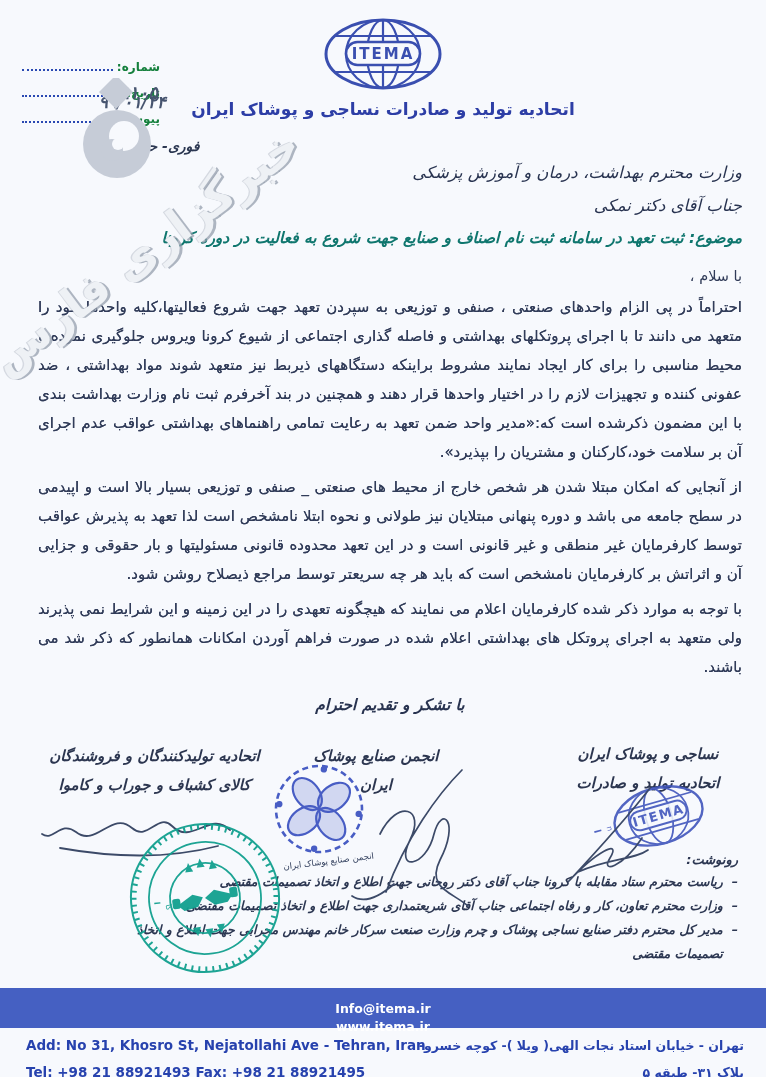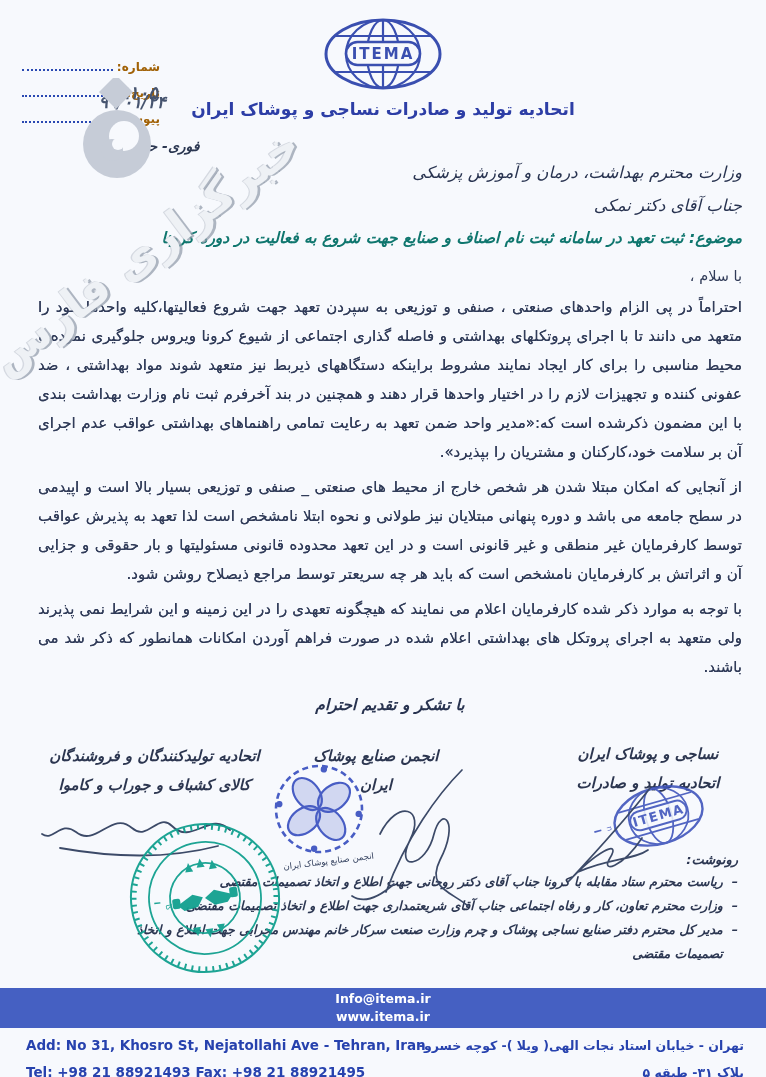--- a/index.html
+++ b/index.html
@@ -5,21 +5,21 @@
   html,body{margin:0;padding:0;}
   body{background:#e9ebee;font-family:"DejaVu Sans",sans-serif;}
   .page{position:relative;width:766px;height:1077px;background:#f7f9fd;margin:0 auto;overflow:hidden;direction:rtl;}
 
   
   .header{position:absolute;top:16px;left:0;right:0;text-align:center;z-index:2;}
   .org-fa{color:#2d3ea6;font-weight:bold;font-size:17px;margin-top:3px;}
   .org-en{color:#2d3ea6;font-weight:bold;font-size:14.5px;direction:ltr;margin-top:2px;}
 
   
-  .refblock{position:absolute;top:48px;right:606px;left:22px;z-index:2;color:#a16207;font-size:12px;font-weight:bold;direction:rtl;}
+  .refblock{position:absolute;top:48px;right:606px;left:22px;z-index:2;color:#15803d;font-size:12px;font-weight:bold;direction:rtl;}
   .ref-row{display:flex;align-items:flex-end;height:26px;}
   .ref-label{white-space:nowrap;padding-left:4px;}
   .ref-dots{flex:1;border-bottom:2px dotted #2a49b2;margin-bottom:3px;}
   .hw{position:absolute;color:#46546f;font-style:italic;font-weight:bold;z-index:2;}
   .hw-number{top:66px;left:650px;right:auto;font-size:18px;}
   .hw-date{top:92px;left:620px;font-size:17px;}
   .page .hw{left:auto;}
   .hw-number{right:608px;margin-top:16px;}
   .hw-date{right:600px;}
 
@@ -53,21 +53,21 @@
   .sig-left .sign{position:absolute;top:60px;left:10px;}
   .stamp-teal{position:absolute;top:818px;left:125px;z-index:5;opacity:.95;}
 
   
   .cc{position:absolute;top:852px;right:28px;left:92px;z-index:3;color:#2c3752;}
   .cc-label{font-size:13px;font-weight:bold;font-style:italic;margin-bottom:3px;}
   .cc-item{display:flex;gap:9px;font-size:12.5px;font-weight:bold;font-style:italic;line-height:24px;text-align:right;}
   .cc-dash{flex:0 0 auto;}
 
   
-  .footer-bar{position:absolute;top:988px;left:0;width:766px;height:40px;background:#4560c2;z-index:6;color:#fff;text-align:center;font-size:12.5px;font-weight:bold;line-height:18px;padding-top:2px;box-sizing:border-box;}
+  .footer-bar{position:absolute;top:988px;left:0;width:766px;height:40px;background:#4560c2;z-index:6;color:#fff;text-align:center;font-size:12.5px;font-weight:bold;line-height:18px;padding-top:12px;box-sizing:border-box;}
   .footer-bar div{direction:ltr;}
   .addr-en{position:absolute;top:1032px;left:26px;width:400px;direction:ltr;text-align:left;color:#2742ae;font-weight:bold;font-size:13.5px;line-height:27px;z-index:6;}
   .addr-fa{position:absolute;top:1032px;right:22px;width:330px;direction:rtl;text-align:right;color:#2742ae;font-weight:bold;font-size:12.5px;line-height:27px;z-index:6;}
 </style>
 </head>
 <body>
 
 <div class="page">
 
   <div class="watermark">

